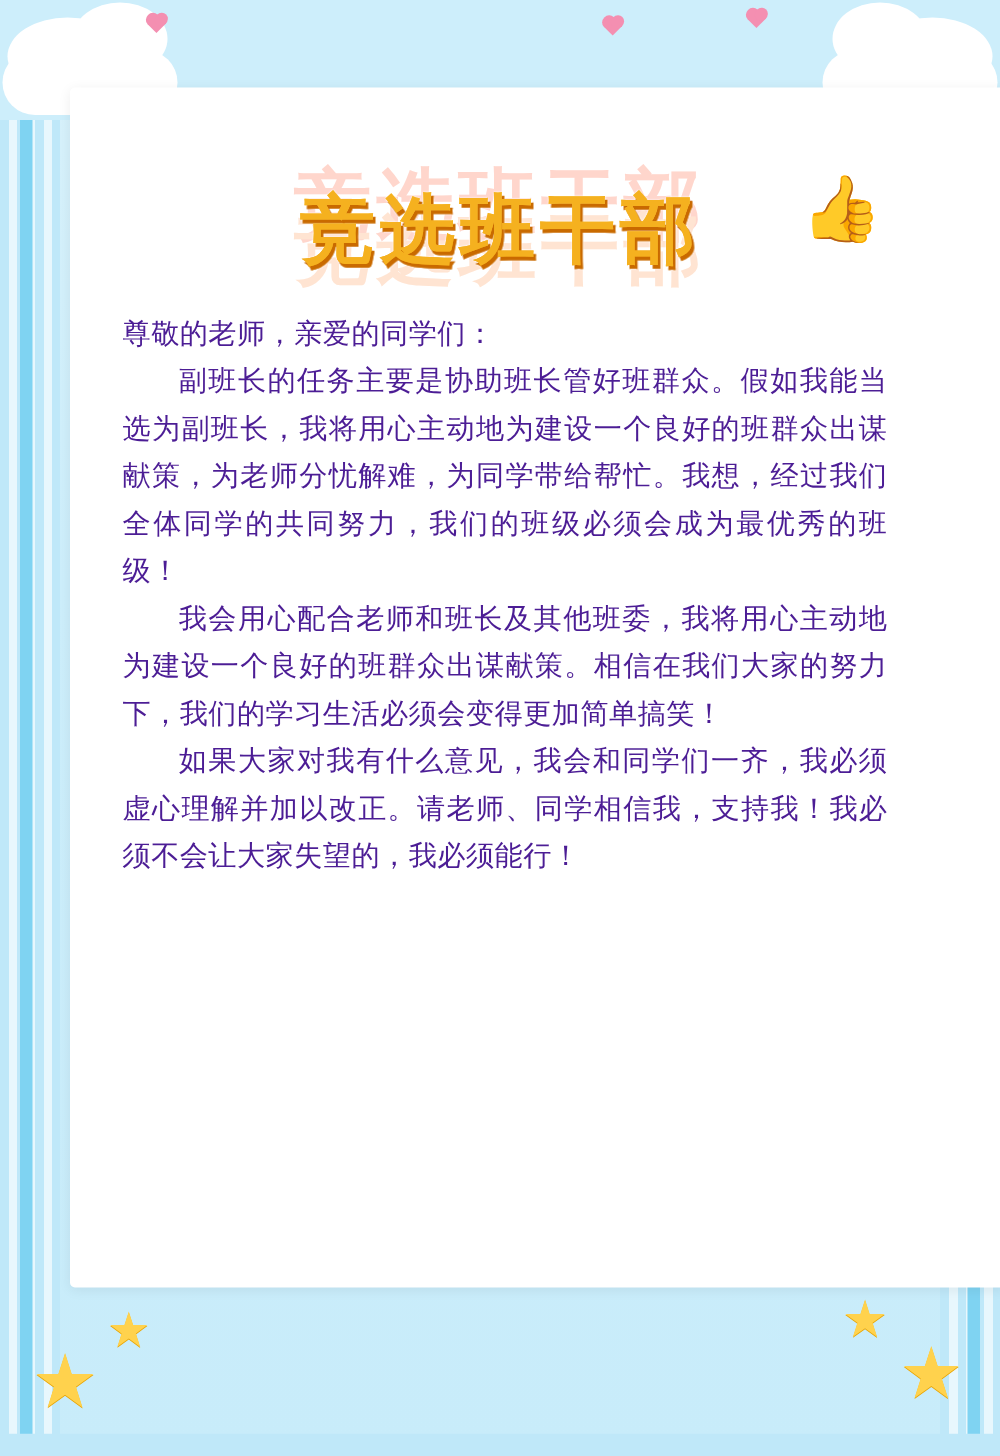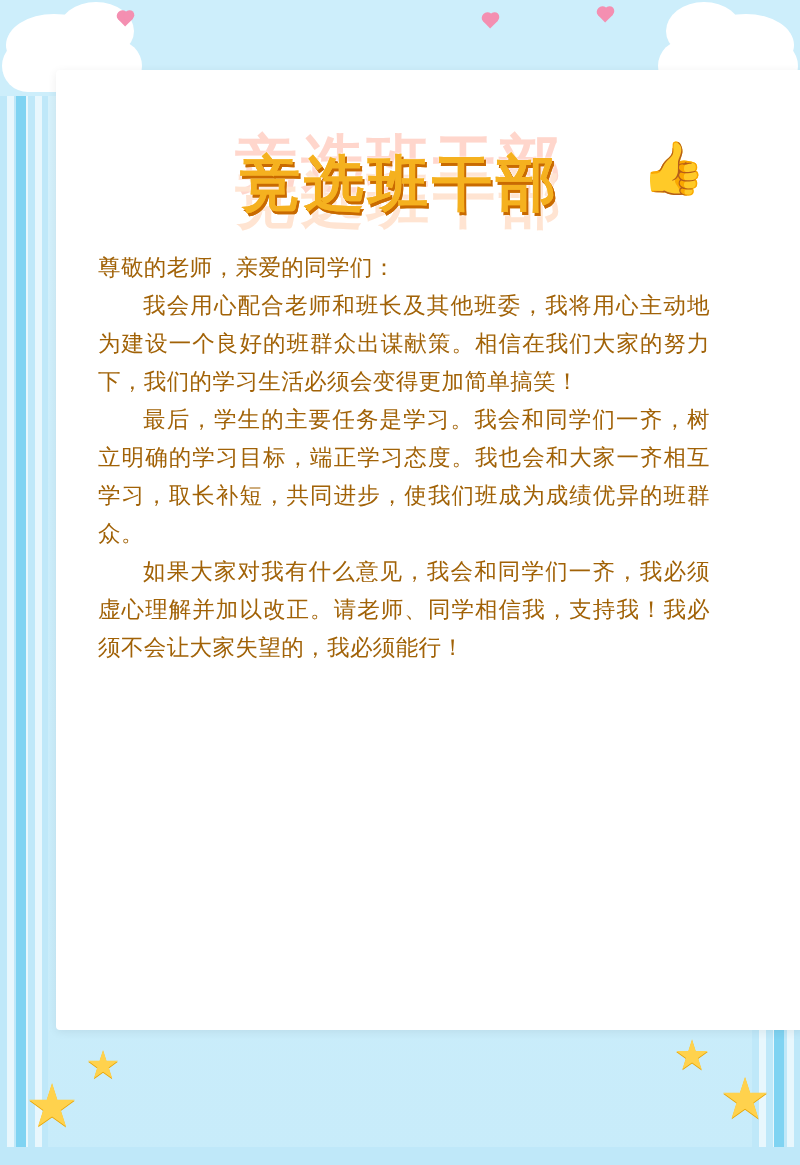--- a/index.html
+++ b/index.html
@@ -159,21 +159,21 @@
     line-height: 1;
     color: #f6c77a;
   }
 
   
   .content {
     position: absolute;
     left: 42px;
     top: 178px;
     width: 612px;
-    color: #a16207;
+    color: #4c1d95;
     font-family: "DejaVu Sans", sans-serif;
     font-size: 22.5px;
     line-height: 38px;
     letter-spacing: 0.4px;
     text-align: justify;
   }
   .para { margin: 0; }
   .indent { text-indent: 2em; }
 
   
@@ -223,22 +223,22 @@
 
     <div class="title-wrap">
       <div class="title-shadow">竞选班干部</div>
       <div class="title-shadow-2">竞选班干部</div>
       <div class="title-main">竞选班干部</div>
       <div class="thumb-icon">👍</div>
     </div>
 
     <div class="content">
       <p class="para">尊敬的老师，亲爱的同学们：</p>
+      <p class="para indent">副班长的任务主要是协助班长管好班群众。假如我能当选为副班长，我将用心主动地为建设一个良好的班群众出谋献策，为老师分忧解难，为同学带给帮忙。我想，经过我们全体同学的共同努力，我们的班级必须会成为最优秀的班级！</p>
       <p class="para indent">我会用心配合老师和班长及其他班委，我将用心主动地为建设一个良好的班群众出谋献策。相信在我们大家的努力下，我们的学习生活必须会变得更加简单搞笑！</p>
-      <p class="para indent">最后，学生的主要任务是学习。我会和同学们一齐，树立明确的学习目标，端正学习态度。我也会和大家一齐相互学习，取长补短，共同进步，使我们班成为成绩优异的班群众。</p>
       <p class="para indent">如果大家对我有什么意见，我会和同学们一齐，我必须虚心理解并加以改正。请老师、同学相信我，支持我！我必须不会让大家失望的，我必须能行！</p>
     </div>
 
   </div>
 
   <div class="star star-1">★</div>
   <div class="star star-2">★</div>
   <div class="star star-3">★</div>
   <div class="star star-4">★</div>
 

